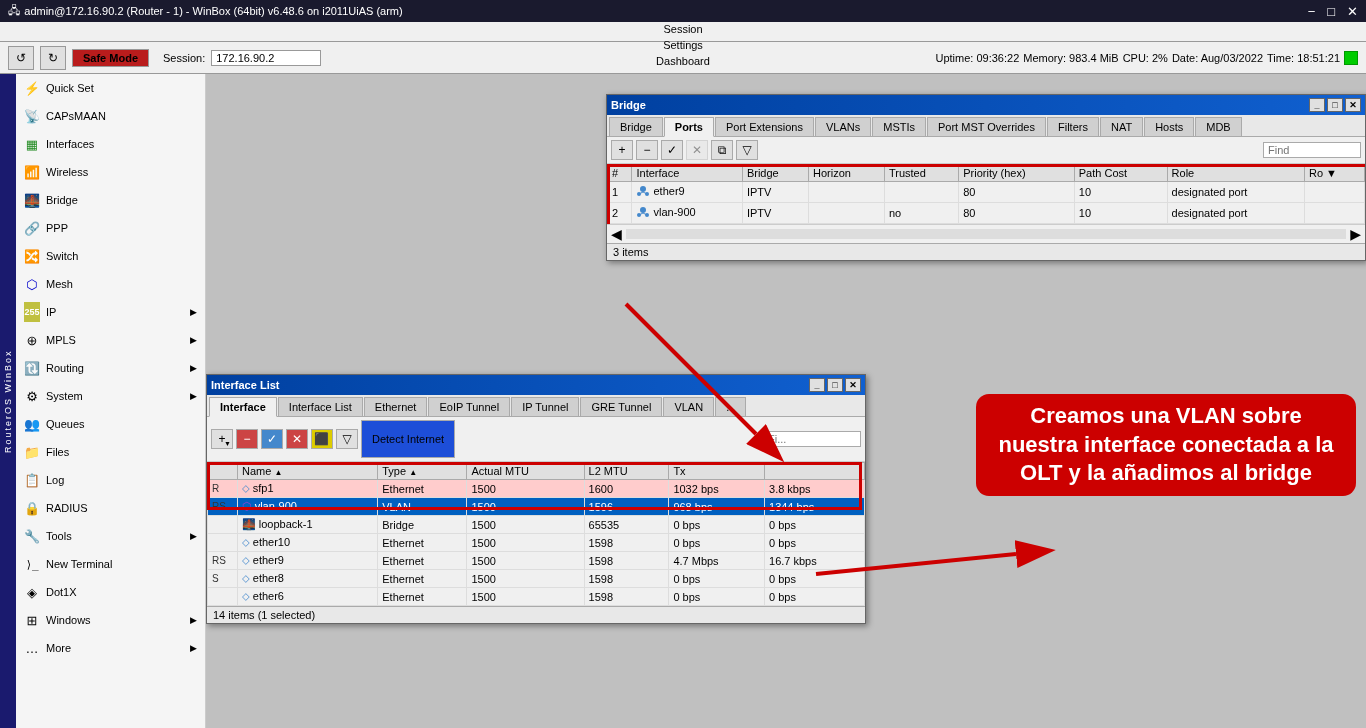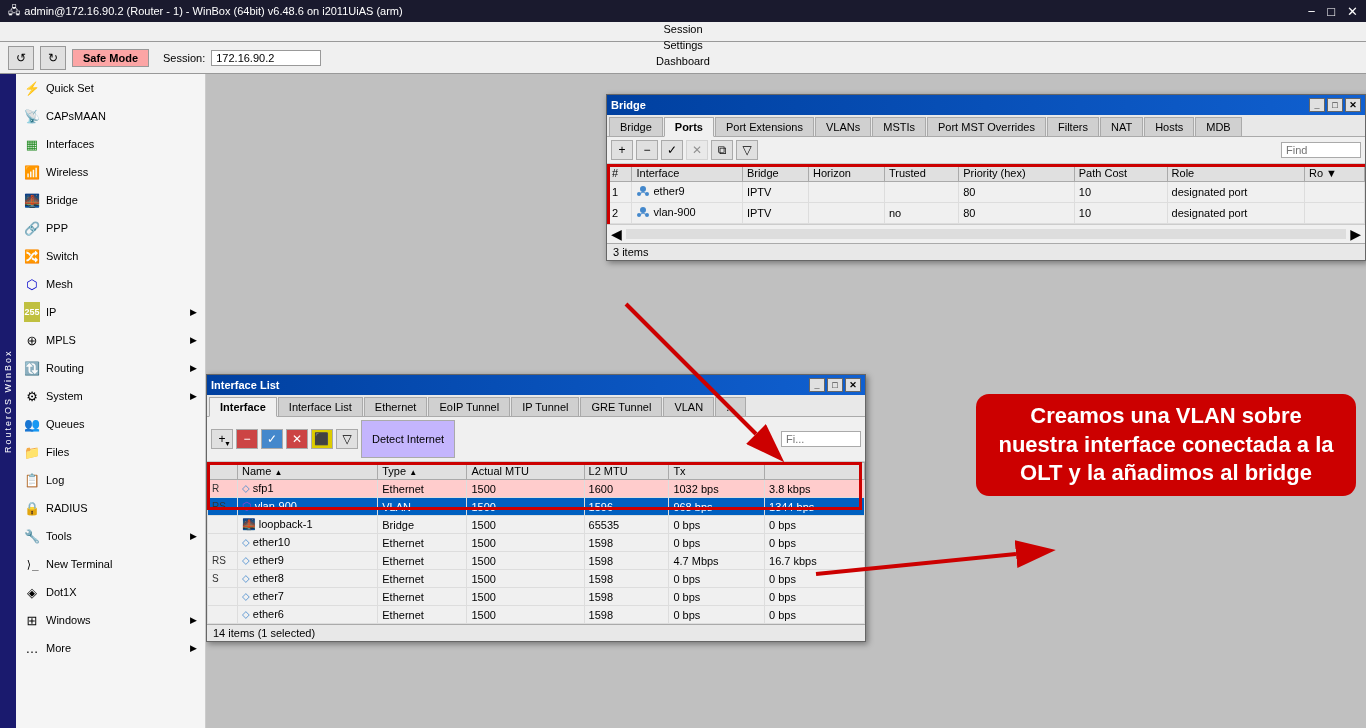--- a/index.html
+++ b/index.html
@@ -11,21 +11,21 @@
     .title-bar-right { display: flex; gap: 12px; font-size: 13px; }
     .title-bar-right span { cursor: pointer; }
 
     
     .menu-bar { background: #f0f0f0; height: 20px; display: flex; align-items: center; gap: 2px; padding: 0 4px; border-bottom: 1px solid #999; flex-direction: column; }
     .menu-item { padding: 1px 8px; cursor: pointer; font-size: 11px; }
 
     
     .toolbar { background: #f0f0f0; height: 32px; display: flex; align-items: center; gap: 6px; padding: 0 8px; border-bottom: 1px solid #999; }
     .toolbar-btn { width: 26px; height: 24px; background: #e0e0e0; border: 1px solid #999; cursor: pointer; display: flex; align-items: center; justify-content: center; font-size: 12px; }
-    .safe-mode-btn { padding: 2px 10px; background: #fca5a5; border: 1px solid #999; cursor: pointer; font-size: 11px; font-weight: bold; }
+    .safe-mode-btn { padding: 2px 10px; background: #b91c1c; border: 1px solid #999; cursor: pointer; font-size: 11px; font-weight: bold; }
     .session-label { font-size: 11px; margin-left: 8px; }
     .session-input { border: 1px solid #999; padding: 1px 4px; font-size: 11px; width: 110px; }
     .status-bar-top { margin-left: auto; display: flex; gap: 4px; font-size: 11px; align-items: center; }
     .status-green { width: 14px; height: 14px; background: #00cc00; border: 1px solid #009900; }
 
     
     .main-layout { display: flex; height: calc(728px - 22px - 20px - 32px); }
 
     
     .sidebar { width: 190px; background: #f5f5f5; border-right: 1px solid #ccc; overflow-y: auto; flex-shrink: 0; }
@@ -46,36 +46,36 @@
 
     
     .tabs { display: flex; background: #e8e8e8; border-bottom: 1px solid #aaa; padding-top: 2px; padding-left: 2px; }
     .tab { padding: 3px 10px; border: 1px solid #aaa; border-bottom: none; background: #d0d0d0; cursor: pointer; font-size: 11px; margin-right: 1px; }
     .tab.active { background: #f0f0f0; border-bottom: 1px solid #f0f0f0; margin-bottom: -1px; font-weight: bold; }
 
     
     .tool-strip { display: flex; align-items: center; gap: 3px; padding: 3px 4px; background: #f0f0f0; border-bottom: 1px solid #ccc; }
     .ts-btn { width: 22px; height: 20px; background: #e0e0e0; border: 1px solid #aaa; display: flex; align-items: center; justify-content: center; cursor: pointer; font-size: 12px; }
     .ts-btn.disabled { opacity: 0.4; cursor: default; }
-    .find-input { border: 1px solid #aaa; padding: 1px 4px; font-size: 11px; width: 80px; margin-left: auto; }
+    .find-input { border: 1px solid #aaa; padding: 1px 4px; font-size: 11px; width: 98px; margin-left: auto; }
 
     
     .data-table { width: 100%; border-collapse: collapse; font-size: 11px; }
     .data-table th { background: #e0e0e0; border: 1px solid #aaa; padding: 2px 4px; text-align: left; font-weight: normal; white-space: nowrap; }
     .data-table td { border: 1px solid #ddd; padding: 2px 4px; white-space: nowrap; }
     .data-table tr.selected td { background: #0060c0; color: white; }
     .data-table tr.highlighted td { background: #ffcccc; }
     .table-scroll { overflow-x: auto; overflow-y: auto; }
 
     
     .status-bar { padding: 2px 6px; background: #e8e8e8; border-top: 1px solid #aaa; font-size: 11px; }
 
     
     .red-callout { position: absolute; background: #cc0000; color: white; font-size: 22px; font-weight: bold; line-height: 1.3; padding: 8px 20px; text-align: center; border-radius: 13px; }
-    .detect-btn { padding: 12px 10px; background: #c4b5fd; border: 1px solid #aaa; cursor: pointer; font-size: 11px; }
+    .detect-btn { padding: 12px 10px; background: #1d4ed8; border: 1px solid #aaa; cursor: pointer; font-size: 11px; }
 
     .col-sort { font-size: 8px; }
   </style>
 </head>
 <body>
 
 <div class="title-bar">
   <div class="title-bar-left">
     <span>🖧</span>
     <span>admin@172.16.90.2 (Router - 1) - WinBox (64bit) v6.48.6 on i2011UiAS (arm)</span>
@@ -92,20 +92,28 @@
   <span class="menu-item">Settings</span>
   <span class="menu-item">Dashboard</span>
 </div>
 
 <div class="toolbar">
   <button class="toolbar-btn">↺</button>
   <button class="toolbar-btn">↻</button>
   <button class="safe-mode-btn">Safe Mode</button>
   <span class="session-label">Session:</span>
   <input class="session-input" value="172.16.90.2" style="">
+  <div class="status-bar-top">
+    <span>Uptime: 09:36:22</span>
+    <span>Memory: 983.4 MiB</span>
+    <span>CPU: 2%</span>
+    <span>Date: Aug/03/2022</span>
+    <span>Time: 18:51:21</span>
+    <div class="status-green"></div>
+  </div>
 </div>
 
 <div class="main-layout">
 
   <div class="sidebar-brand" style="position:absolute;left:0;top:74px;width:16px;background:#1a1a6e;color:white;font-size:9px;writing-mode:vertical-rl;transform:rotate(180deg);height:calc(728px - 74px);display:flex;align-items:center;justify-content:center;letter-spacing:2px;z-index:1;">RouterOS WinBox</div>
 
   <div class="sidebar" style="margin-left:16px;">
     <div class="sidebar-item">
       <span class="sidebar-icon">⚡</span>
       <span class="sidebar-label">Quick Set</span>
@@ -391,29 +399,20 @@
     <td style="font-size:10px;color:#333;">S</td>
     <td><span style="color:#4488cc">⬦</span> ether8</td>
     <td>Ethernet</td>
     <td>1500</td>
     <td>1598</td>
     <td>0 bps</td>
     <td>0 bps</td>
   </tr>
               <tr>
     <td style="font-size:10px;color:#333;"></td>
-    <td><span style="color:#4488cc">⬦</span> ether7</td>
-    <td>Ethernet</td>
-    <td>1500</td>
-    <td>1598</td>
-    <td>0 bps</td>
-    <td>0 bps</td>
-  </tr>
-              <tr>
-    <td style="font-size:10px;color:#333;"></td>
     <td><span style="color:#4488cc">⬦</span> ether6</td>
     <td>Ethernet</td>
     <td>1500</td>
     <td>1598</td>
     <td>0 bps</td>
     <td>0 bps</td>
   </tr>
             </tbody>
         </table>
       </div>

